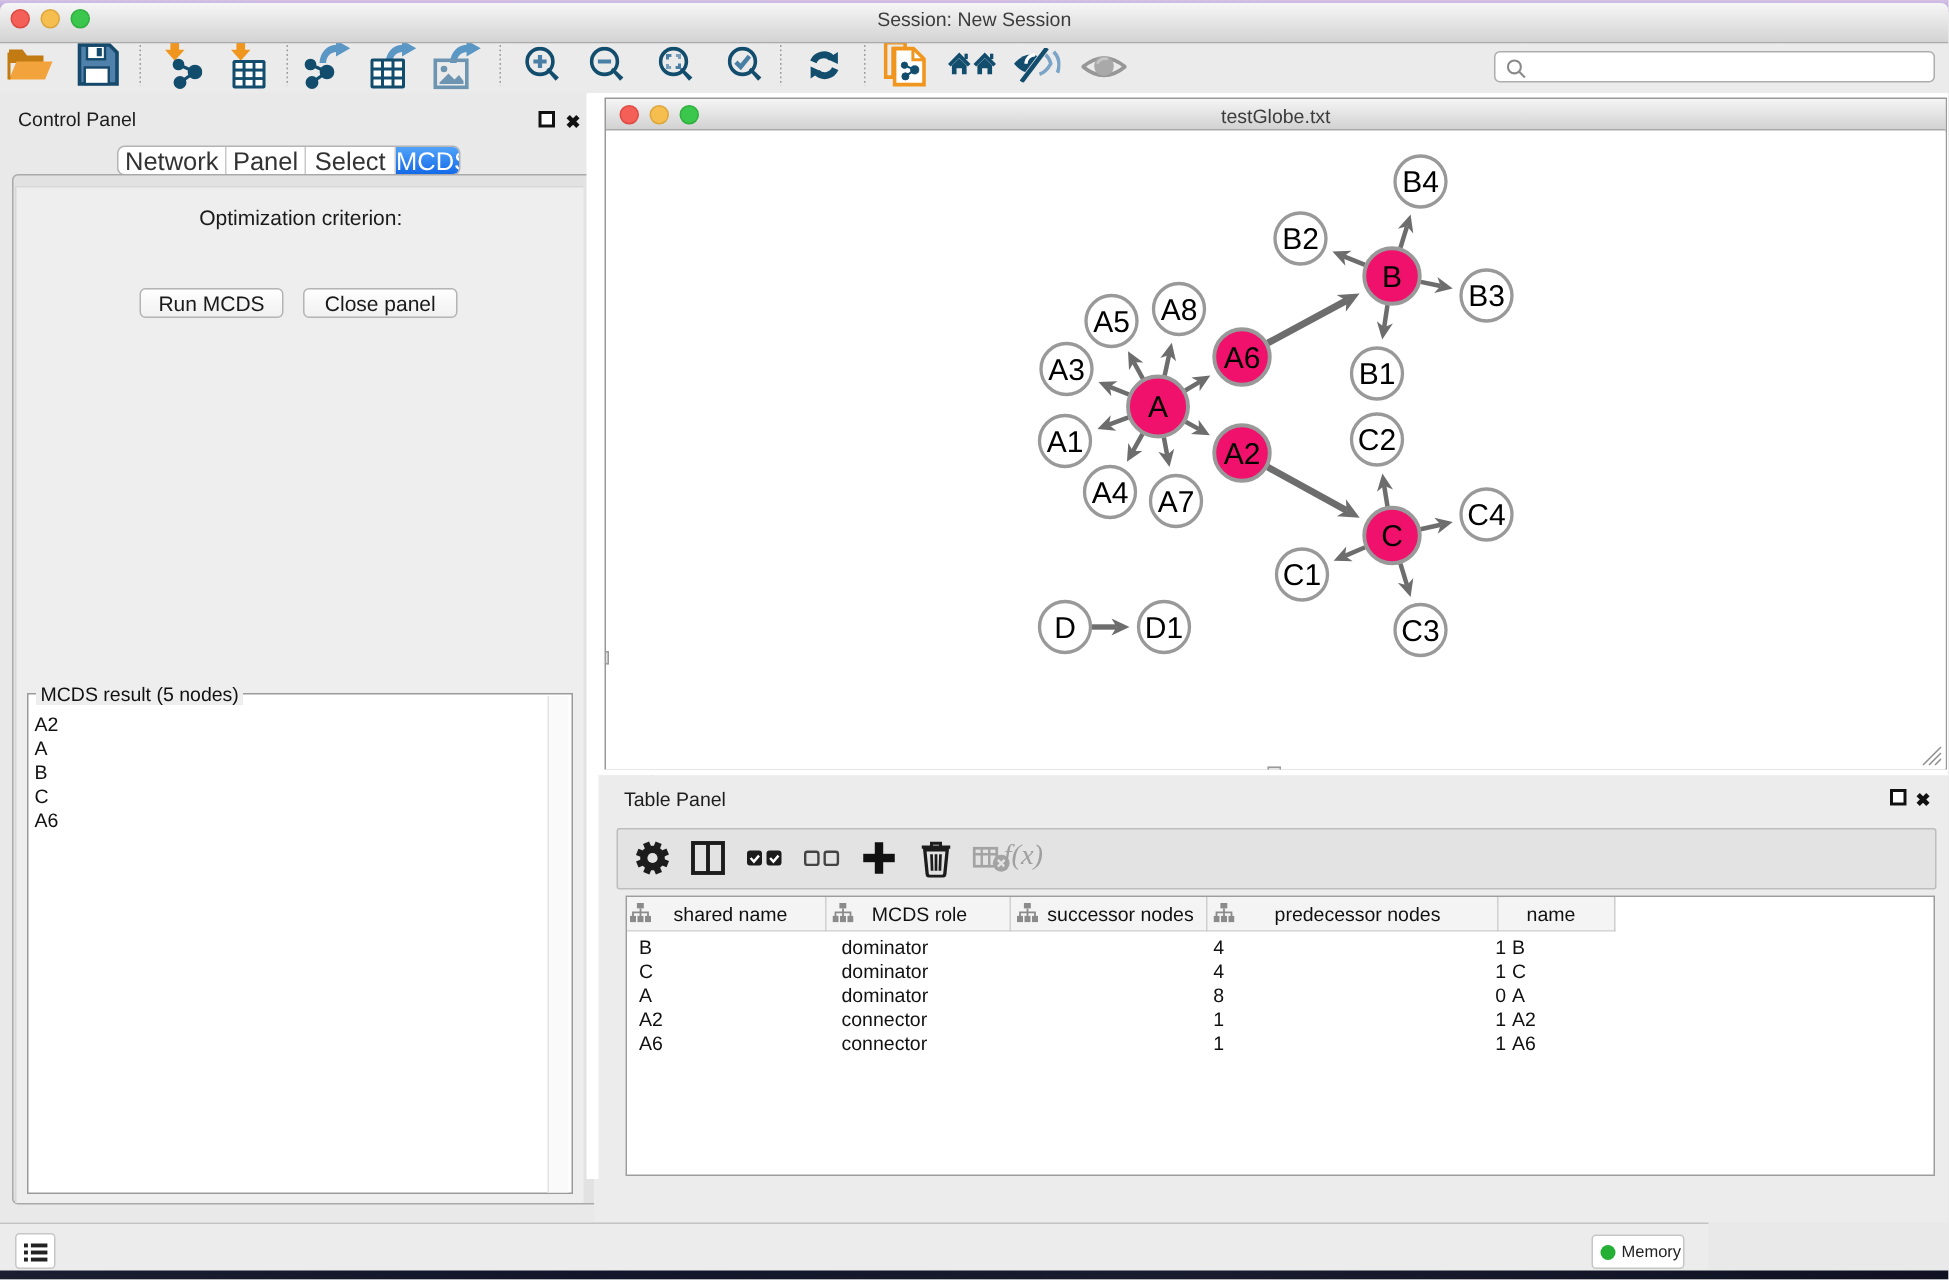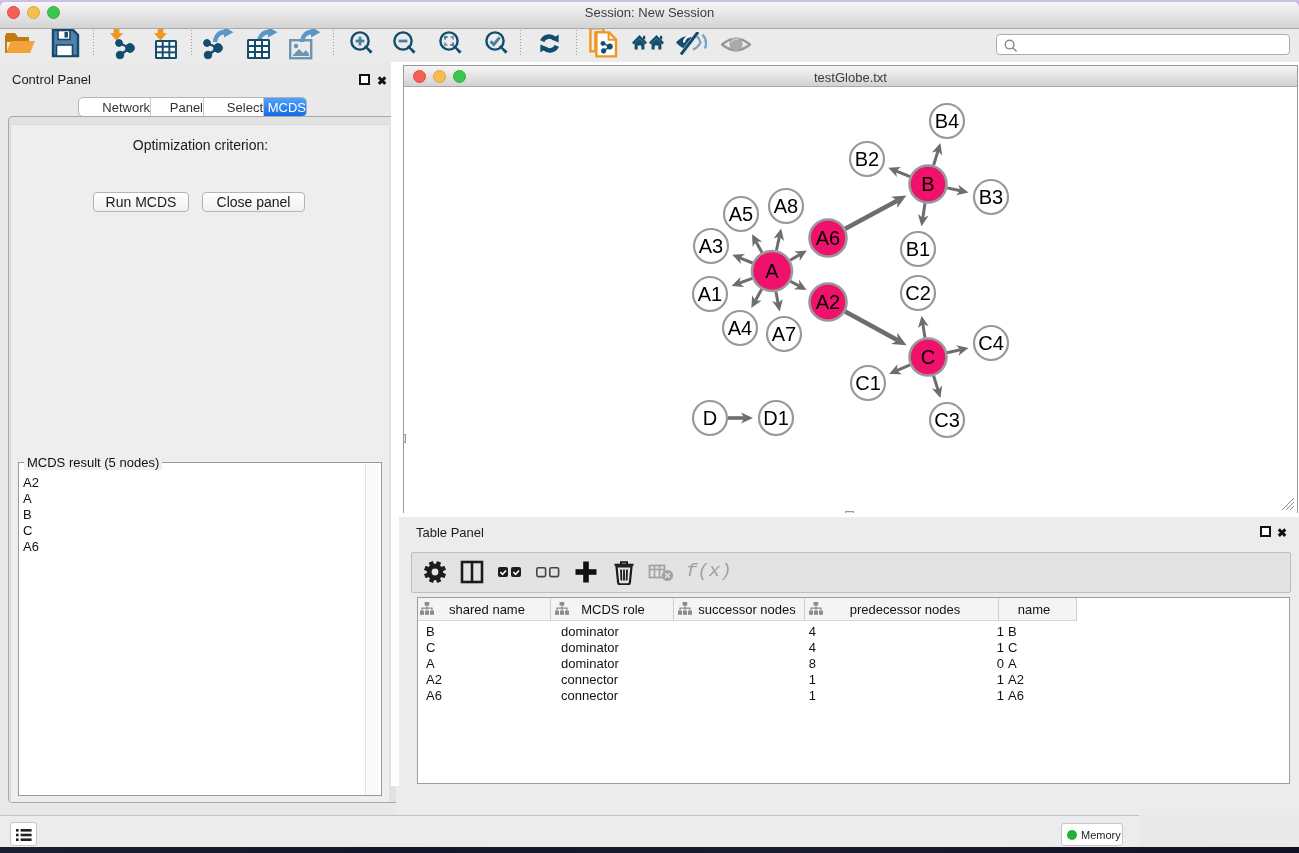--- a/index.html
+++ b/index.html
@@ -9,21 +9,21 @@
 .tl{position:absolute;top:4px;width:13px;height:13px;border-radius:50%}
 #titlebar .t{position:absolute;top:3px;width:100%;text-align:center;font-size:13px;color:#3c3c3c}
 #toolbar{position:absolute;left:0;top:22px;width:1299px;height:40px;background:#ebebeb}
 .vsep{position:absolute;top:5px;height:30px;width:1px;background-image:linear-gradient(#9a9a9a 33%,rgba(0,0,0,0) 0%);background-size:1px 3px}
 #search{position:absolute;left:996px;top:12px;width:294px;height:21px;background:#fff;border:1px solid #adadad;border-radius:4px}
 #cp{position:absolute;left:0;top:62px;width:396px;height:753px;background:#e9e9e9}
 #cp .title{position:absolute;left:12px;top:10px;font-size:13px;color:#1c1c1c}
 .wsq{position:absolute;width:11px;height:11px;border:2px solid #111;background:#fff}
 .wx{position:absolute;font-size:12px;font-weight:bold;color:#111;line-height:1}
 #cptabs{position:absolute;left:78px;top:35px;height:20px;display:flex;border:1px solid #b4b4b4;border-radius:5px;background:#fff;overflow:hidden}
-#cptabs div{font-size:13px;color:#333;text-align:right;line-height:19px;border-right:1px solid #c9c9c9}
+#cptabs div{font-size:17px;color:#333;text-align:center;line-height:19px;border-right:1px solid #c9c9c9}
 #cptabs div:last-child{border-right:none}
 #cptabs .sel{background:linear-gradient(#51a3f9,#146ae8);color:#fff}
 #cpbox{position:absolute;left:8px;top:54px;width:427px;height:687px;border:1px solid #a9a9a9;border-radius:4px;background:#e2e2e2}
 #cpin{position:absolute;left:1px;top:7px;width:379px;height:678px;background:#eeeeee;border-top:1px solid #d8d8d8;border-left:1px solid #d8d8d8}
 #optlab{position:absolute;left:0;top:12px;width:379px;text-align:center;font-size:14px;color:#1a1a1a}
 #combo{position:absolute;left:33px;top:34px;width:310px;height:21px;background:#fff;border:1px solid #b2b2b2;border-radius:5px}
 #combo .txt{position:absolute;left:13px;top:2px;font-size:14px;color:#111}
 #combo .btn{position:absolute;right:-1px;top:-1px;width:21px;height:21px;border-radius:0 5px 5px 0;background:linear-gradient(#55a8f9,#1467e6)}
 .pbtn{position:absolute;height:20px;background:linear-gradient(#ffffff,#f0f0f0);border:1px solid #b4b4b4;border-radius:4px;font-size:14px;color:#1a1a1a;text-align:center;line-height:18px}
 #fs{position:absolute;left:7px;top:337px;width:364px;height:334px;border:1px solid #9a9a9a;background:#fff}
@@ -31,21 +31,21 @@
 #fs .items{position:absolute;left:4px;top:12px;font-size:13px;color:#111;line-height:16px}
 #fs .sb{position:absolute;right:2px;top:1px;width:14px;height:331px;background:#fafafa;border-left:1px solid #e3e3e3}
 #mdi{position:absolute;left:396px;top:62px;width:903px;height:455px;background:#fff}
 #gwin{position:absolute;left:7px;top:3px;width:895px;height:448px;border:1px solid #999;background:#fff}
 #gtitle{position:absolute;left:0;top:0;width:100%;height:21px;background:linear-gradient(#f5f5f5,#d2d2d2);border-bottom:1px solid #aaa}
 #gtitle .t{position:absolute;top:4px;width:100%;text-align:center;font-size:13px;color:#3c3c3c}
 #gcan{position:absolute;left:0;top:22px;width:893px;height:425px;background:#fff;overflow:hidden;font-family:"Liberation Sans",sans-serif}
 #tp{position:absolute;left:396px;top:517px;width:903px;height:298px;background:#ececec}
 #tp .title{position:absolute;left:20px;top:8px;font-size:13px;color:#1c1c1c}
 #tptool{position:absolute;left:15px;top:35px;width:880px;height:41px;background:#e3e3e3;border:1px solid #bdbdbd;border-radius:2px}
-#fx{position:absolute;left:290px;top:43px;font-family:Liberation Mono, monospace;font-style:italic;font-size:19px;color:#a0a0a0}
+#fx{position:absolute;left:273px;top:43px;font-family:Liberation Serif, serif;font-style:italic;font-size:19px;color:#a0a0a0}
 #tbl{position:absolute;left:21px;top:80px;width:873px;height:187px;background:#fff;border:1px solid #9d9d9d}
 #thead{position:absolute;left:0;top:0;width:659px;height:23px;background:#f4f4f4;border-bottom:1px solid #d6d6d6}
 .hsep{position:absolute;top:0;width:1px;height:23px;background:#cfcfcf}
 .hlab{position:absolute;top:4px;font-size:13px;color:#111;text-align:center}
 .cell{position:absolute;font-size:13px;color:#111}
 #tptabs{position:absolute;left:275px;top:274px;height:20px;display:flex;border:1px solid #bdbdbd;border-radius:5px;background:#fff;overflow:hidden}
 #tptabs div{font-size:13px;color:#333;text-align:center;line-height:19px;border-right:1px solid #c9c9c9}
 #tptabs div:last-child{border-right:none}
 #tptabs .sel{background:linear-gradient(#51a3f9,#146ae8);color:#f3f6ff}
 #status{position:absolute;left:0;top:815px;width:1139px;height:32px;background:#ececec;border-top:1px solid #c3c3c3}

